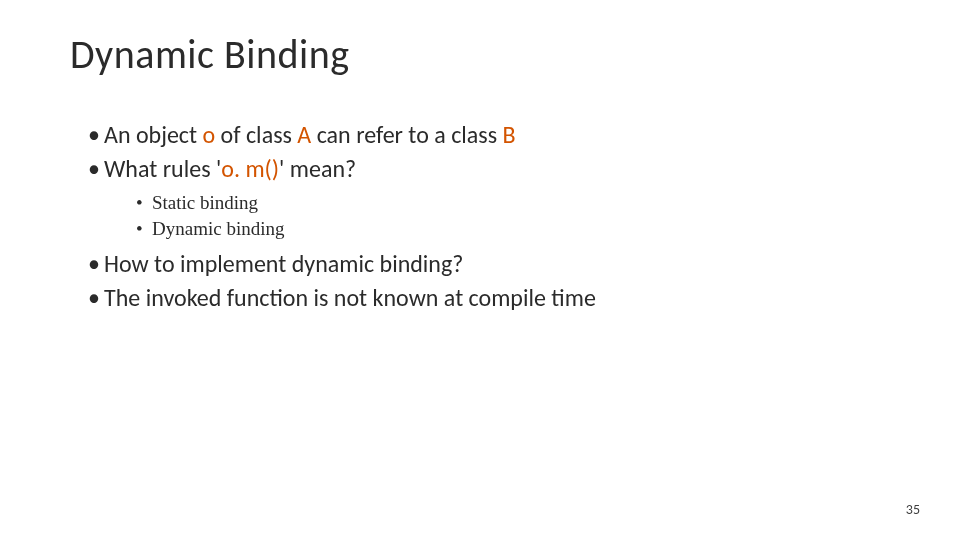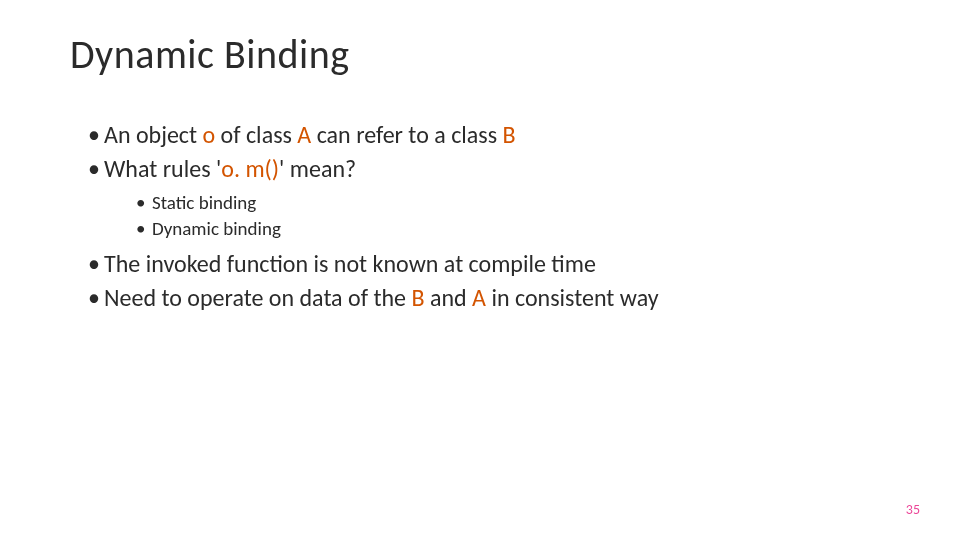--- a/index.html
+++ b/index.html
@@ -55,34 +55,35 @@
     list-style: none;
     margin: 4px 0 6px 0;
     padding: 0 0 0 30px;
     font-size: 19px;
     line-height: 1.35;
   }
   ul.level2 > li {
     position: relative;
     padding-left: 18px;
     margin: 1px 0;
+    font-family: Liberation Serif, serif;
   }
   ul.level2 > li::before {
     content: "•";
     position: absolute;
     left: 2px;
     top: 0;
     color: #2b2b2b;
   }
   .pagenum {
     position: absolute;
     right: 40px;
     bottom: 22px;
     font-size: 14px;
-    color: #ec4899;
+    color: #404040;
   }
 </style>
 </head>
 <body>
 
 <div class="slide">
 
   <h1 class="title">Dynamic Binding</h1>
 
   <ul class="level1">
@@ -93,23 +94,21 @@
 
     <li>
       <span>What rules '</span><span class="colored">o. m()</span><span>' mean?</span>
 
       <ul class="level2">
         <li>Static binding</li>
         <li>Dynamic binding</li>
       </ul>
     </li>
 
+    <li>How to implement dynamic binding?</li>
     <li>The invoked function is not known at compile time</li>
 
-    <li>
-      <span>Need to operate on data of the </span><span class="colored">B</span><span> and </span><span class="colored">A</span><span> in consistent way</span>
-    </li>
 
   </ul>
 
   <div class="pagenum">35</div>
 
 </div>
 
 </body></html>

